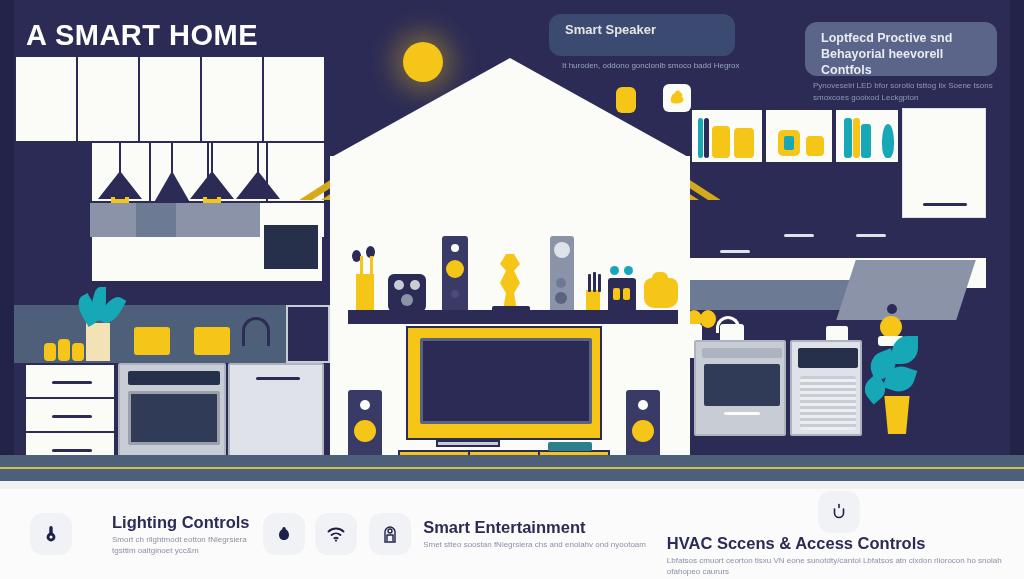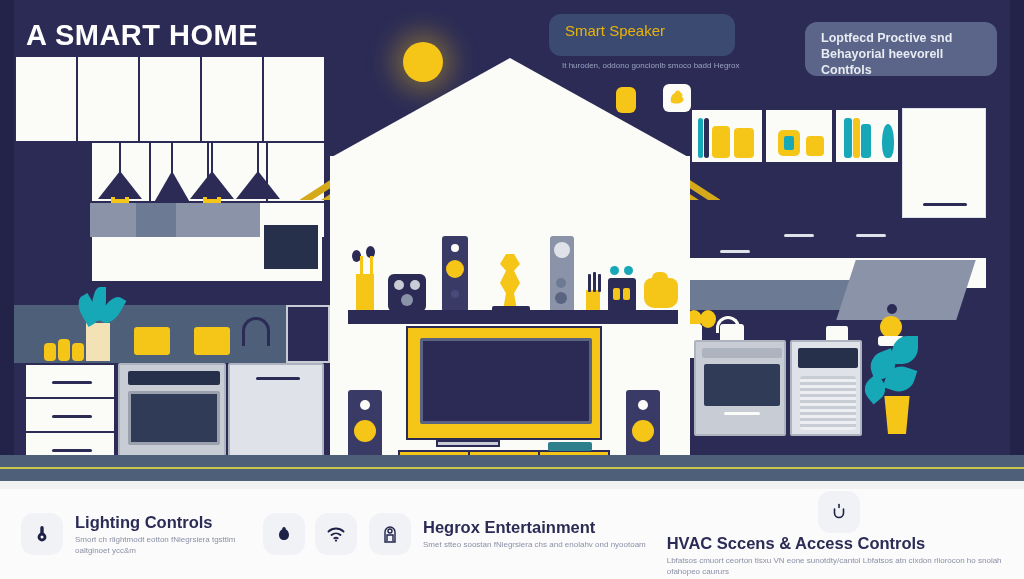--- a/index.html
+++ b/index.html
@@ -87,36 +87,36 @@
   .floor-line{position:absolute;left:0;top:467px;width:1024px;height:2px;background:#c9c44a;}
   .floor-b{position:absolute;left:0;top:469px;width:1024px;height:12px;background:#4e5f7a;}
   .floor-c{position:absolute;left:0;top:481px;width:1024px;height:8px;background:#f2f2f2;}
 
   
   .title{position:absolute;left:26px;top:19px;color:#fff;font-size:29px;font-weight:700;letter-spacing:.5px;}
 
   
   .callout{position:absolute;border-radius:12px;padding:8px 16px;box-sizing:border-box;}
   .callout.speaker-box{left:549px;top:14px;width:186px;height:42px;background:#3b4a70;}
-  .callout.speaker-box .c-title{color:#eab308;font-size:15px;font-weight:400;}
+  .callout.speaker-box .c-title{color:#e5e5e5;font-size:13px;font-weight:700;}
   .callout-sub{position:absolute;font-size:8px;line-height:12px;color:#9aa3bd;filter:blur(.5px);}
   .sub-speaker{left:562px;top:60px;width:180px;}
 
   .callout.right-box{left:805px;top:22px;width:192px;height:54px;background:#5a6589;}
   .callout.right-box .c-title{color:#e8ebf2;font-size:12.5px;font-weight:600;line-height:16px;filter:blur(.4px);}
   .sub-right{left:813px;top:80px;width:190px;color:#8f99b6;}
 
   .mini-tile{position:absolute;border-radius:6px;}
   .mini-yellow{left:616px;top:87px;width:20px;height:26px;background:#f5c518;}
   .mini-white{left:663px;top:84px;width:28px;height:28px;background:#fbfbf8;}
 
   
   .bottom{position:absolute;left:0;top:489px;width:1024px;height:90px;background:#fbfbfc;display:flex;align-items:center;}
   .feat{display:flex;align-items:center;box-sizing:border-box;}
-  .f1{width:270px;padding-left:21px;}
+  .f1{width:270px;padding-left:30px;gap:28px;}
   .f2{width:296px;padding-left:2px;}
   .f3{width:380px;padding-left:0px;flex-direction:column;}
   .ico{width:42px;height:42px;border-radius:13px;background:#f1f2f6;display:flex;align-items:center;justify-content:center;flex:none;}
   .ftxt{margin-left:12px;}
   .ftitle{color:#2b2b56;font-size:16.5px;font-weight:700;line-height:20px;white-space:nowrap;}
   .fsub{color:#8b90a4;font-size:8px;line-height:11.5px;filter:blur(.45px);margin-top:2px;}
   .ico-gap{width:52px;flex:none;display:flex;align-items:center;}
 </style>
 </head>
 <body>
@@ -369,20 +369,21 @@
   <div class="title">A SMART HOME</div>
 
   <div class="callout speaker-box">
     <div class="c-title">Smart Speaker</div>
   </div>
   <div class="callout-sub sub-speaker">It huroden, oddono gonclonlb smoco badd Hegrox</div>
 
   <div class="callout right-box">
     <div class="c-title">Loptfecd Proctive snd Behayorial heevorell Contfols</div>
   </div>
+  <div class="callout-sub sub-right">Pynoveselri LED bfor sorotio tsttog lix Soene tsons smoxcoes gooixod Leckgpton</div>
 
   <div class="mini-tile mini-yellow"></div>
   <div class="mini-tile mini-white">
     <svg width="28" height="28" viewBox="0 0 28 28">
       <path d="M8 18c-1-4 1-8 4-9 1-3 4-3 5-1 2 1 3 3 2 5 2 1 2 4 0 5-3 2-9 2-11 0z" fill="#f5c518"></path>
     </svg>
   </div>
 
   <div class="bottom">
 
@@ -421,21 +422,21 @@
 
     <div class="feat f2">
       <div class="ico">
         <svg width="24" height="24" viewBox="0 0 24 24" fill="none" stroke="#1f2248" stroke-width="1.4">
           <path d="M7 20V10a5 5 0 0 1 10 0v10z"></path>
           <path d="M9 19v-6h6v6"></path>
           <circle cx="12" cy="9" r="2"></circle>
         </svg>
       </div>
       <div class="ftxt">
-        <div class="ftitle">Hegrox Entertainment</div>
+        <div class="ftitle">Smart Entertainment</div>
         <div class="fsub">Smet stteo soostan fNiegrsiera chs and enolahv ond nyootoam</div>
       </div>
     </div>
 
     <div class="feat f3">
       <div class="ico">
         <svg width="24" height="24" viewBox="0 0 24 24" fill="none" stroke="#1f2248" stroke-width="1.6" stroke-linecap="round">
           <path d="M7.5 9v4a4.5 4.5 0 0 0 9 0V9"></path>
           <path d="M12 4.5v3"></path>
         </svg>

